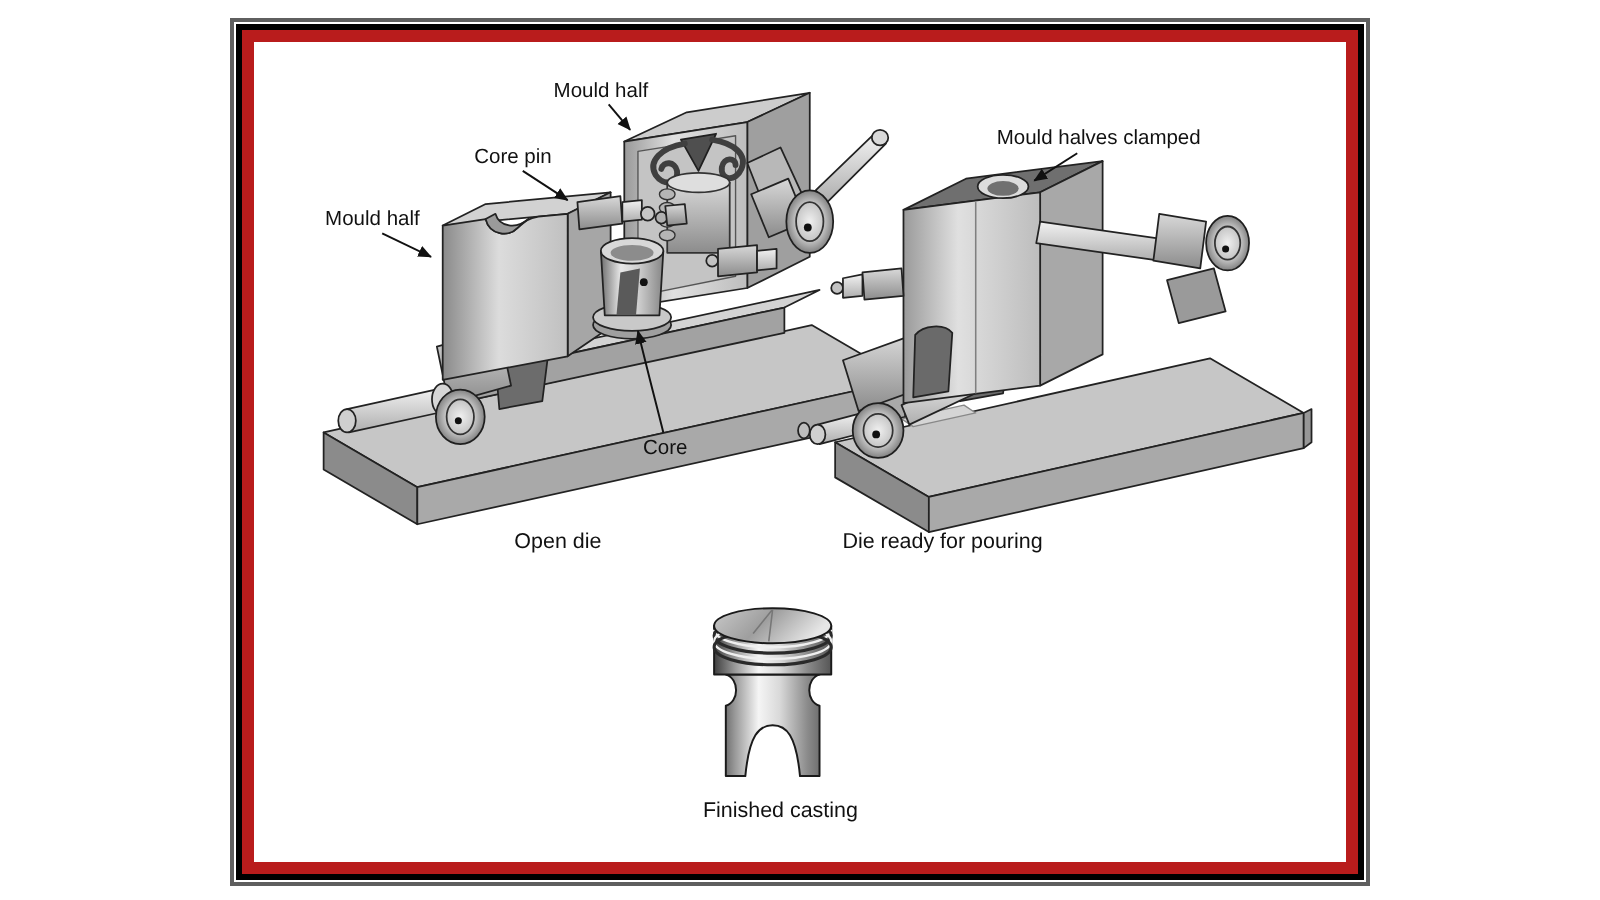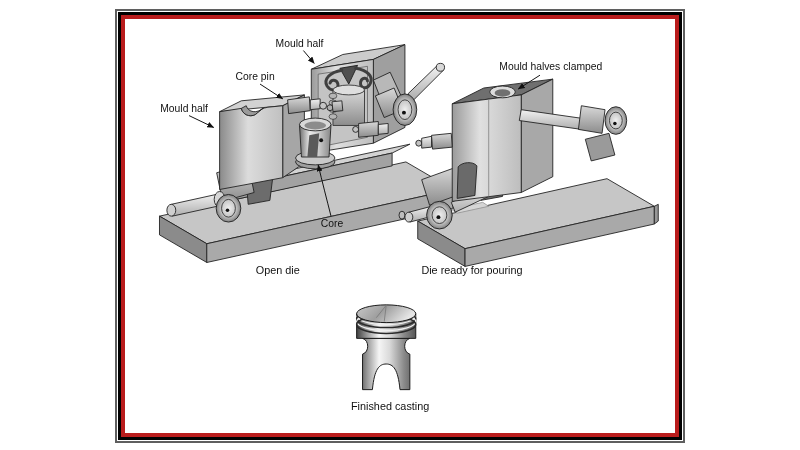--- a/index.html
+++ b/index.html
@@ -1,21 +1,21 @@
 <!DOCTYPE html>
 <html><head>
 <meta charset="utf-8">
 <style>
   html,body{margin:0;padding:0;background:#fff;}
   .slide{position:relative;width:800px;height:450px;background:#fff;overflow:hidden;
          font-family:"Liberation Sans",sans-serif;}
   .frame-outer{position:absolute;left:115px;top:9px;width:570px;height:434px;
                box-sizing:border-box;border:2px solid #5f5f5f;background:#fff;}
   .frame-mid{position:absolute;inset:1px;border:3px solid #000;}
-  .frame-inner{position:absolute;inset:0;border:4px solid #b91c1c;background:#fff;}
+  .frame-inner{position:absolute;inset:0;border:6px solid #b91c1c;background:#fff;}
   .frame-inner svg{display:block;width:100%;height:100%;}
   .lbl{font-size:10.5px;fill:#111;text-anchor:middle;}
   .cap{font-size:11px;fill:#111;text-anchor:middle;}
   .leader{stroke:#111;stroke-width:1;fill:none;}
 </style>
 </head>
 <body>
 
 <div class="slide">
   <div class="frame-outer">

